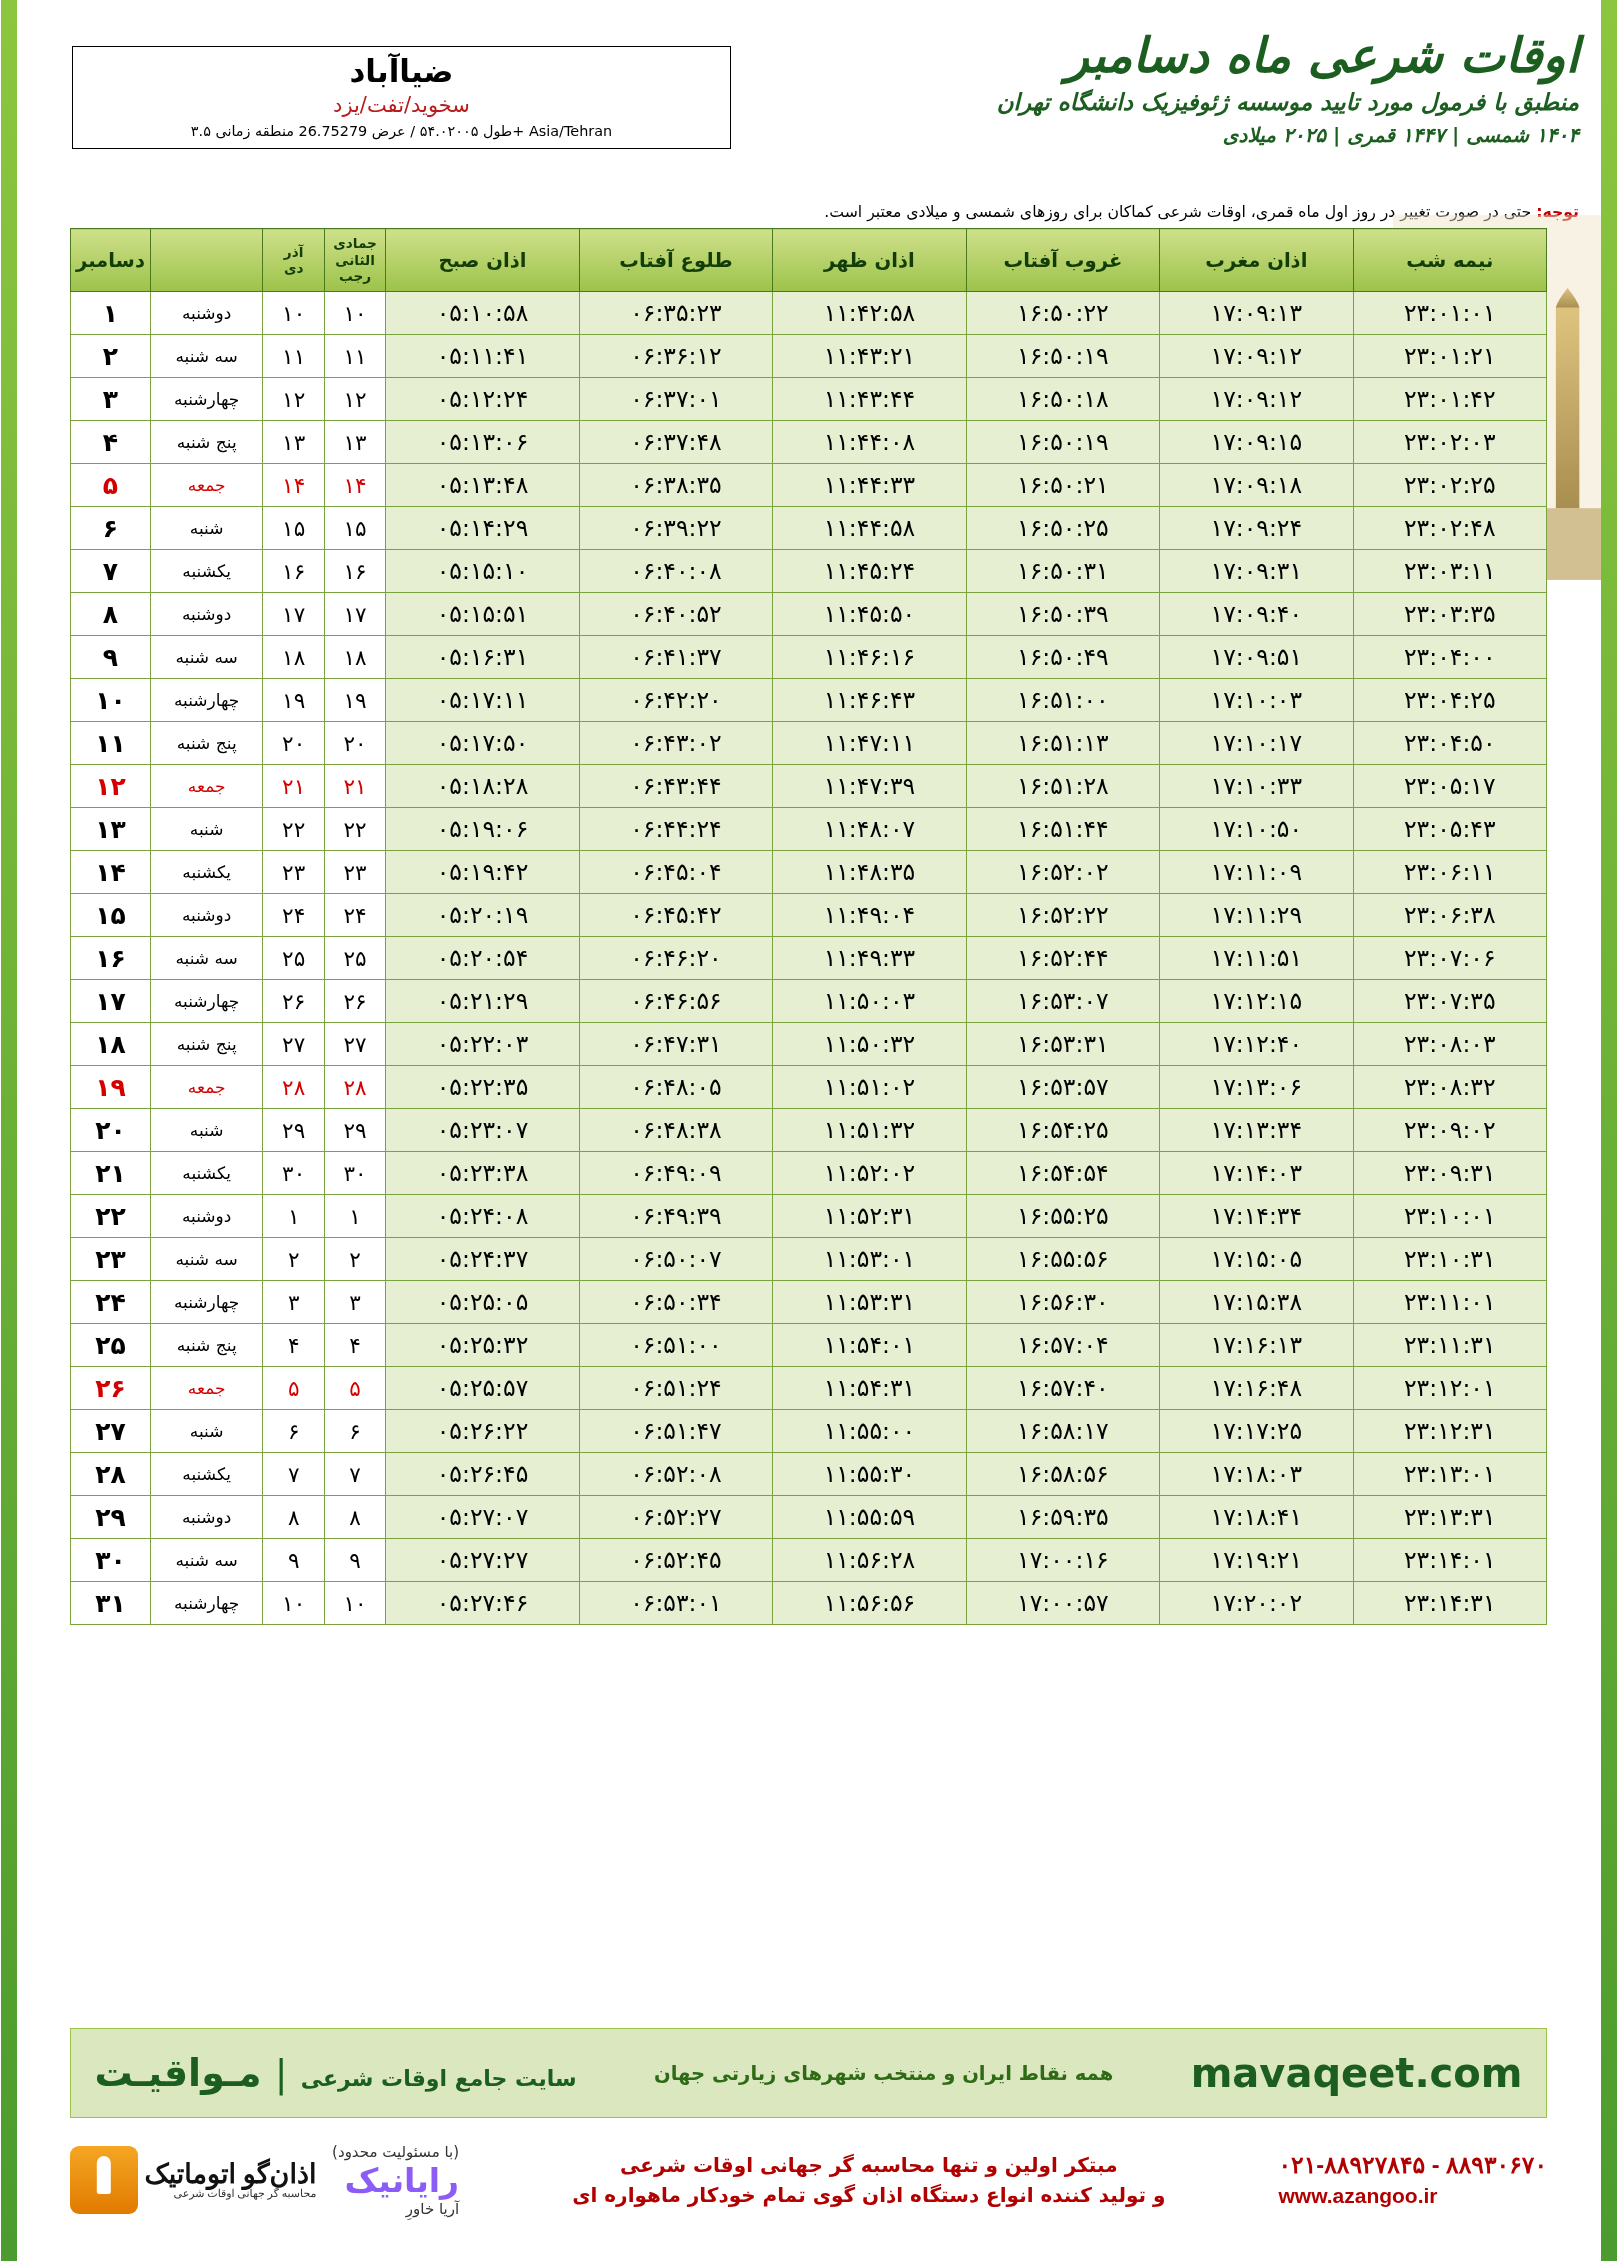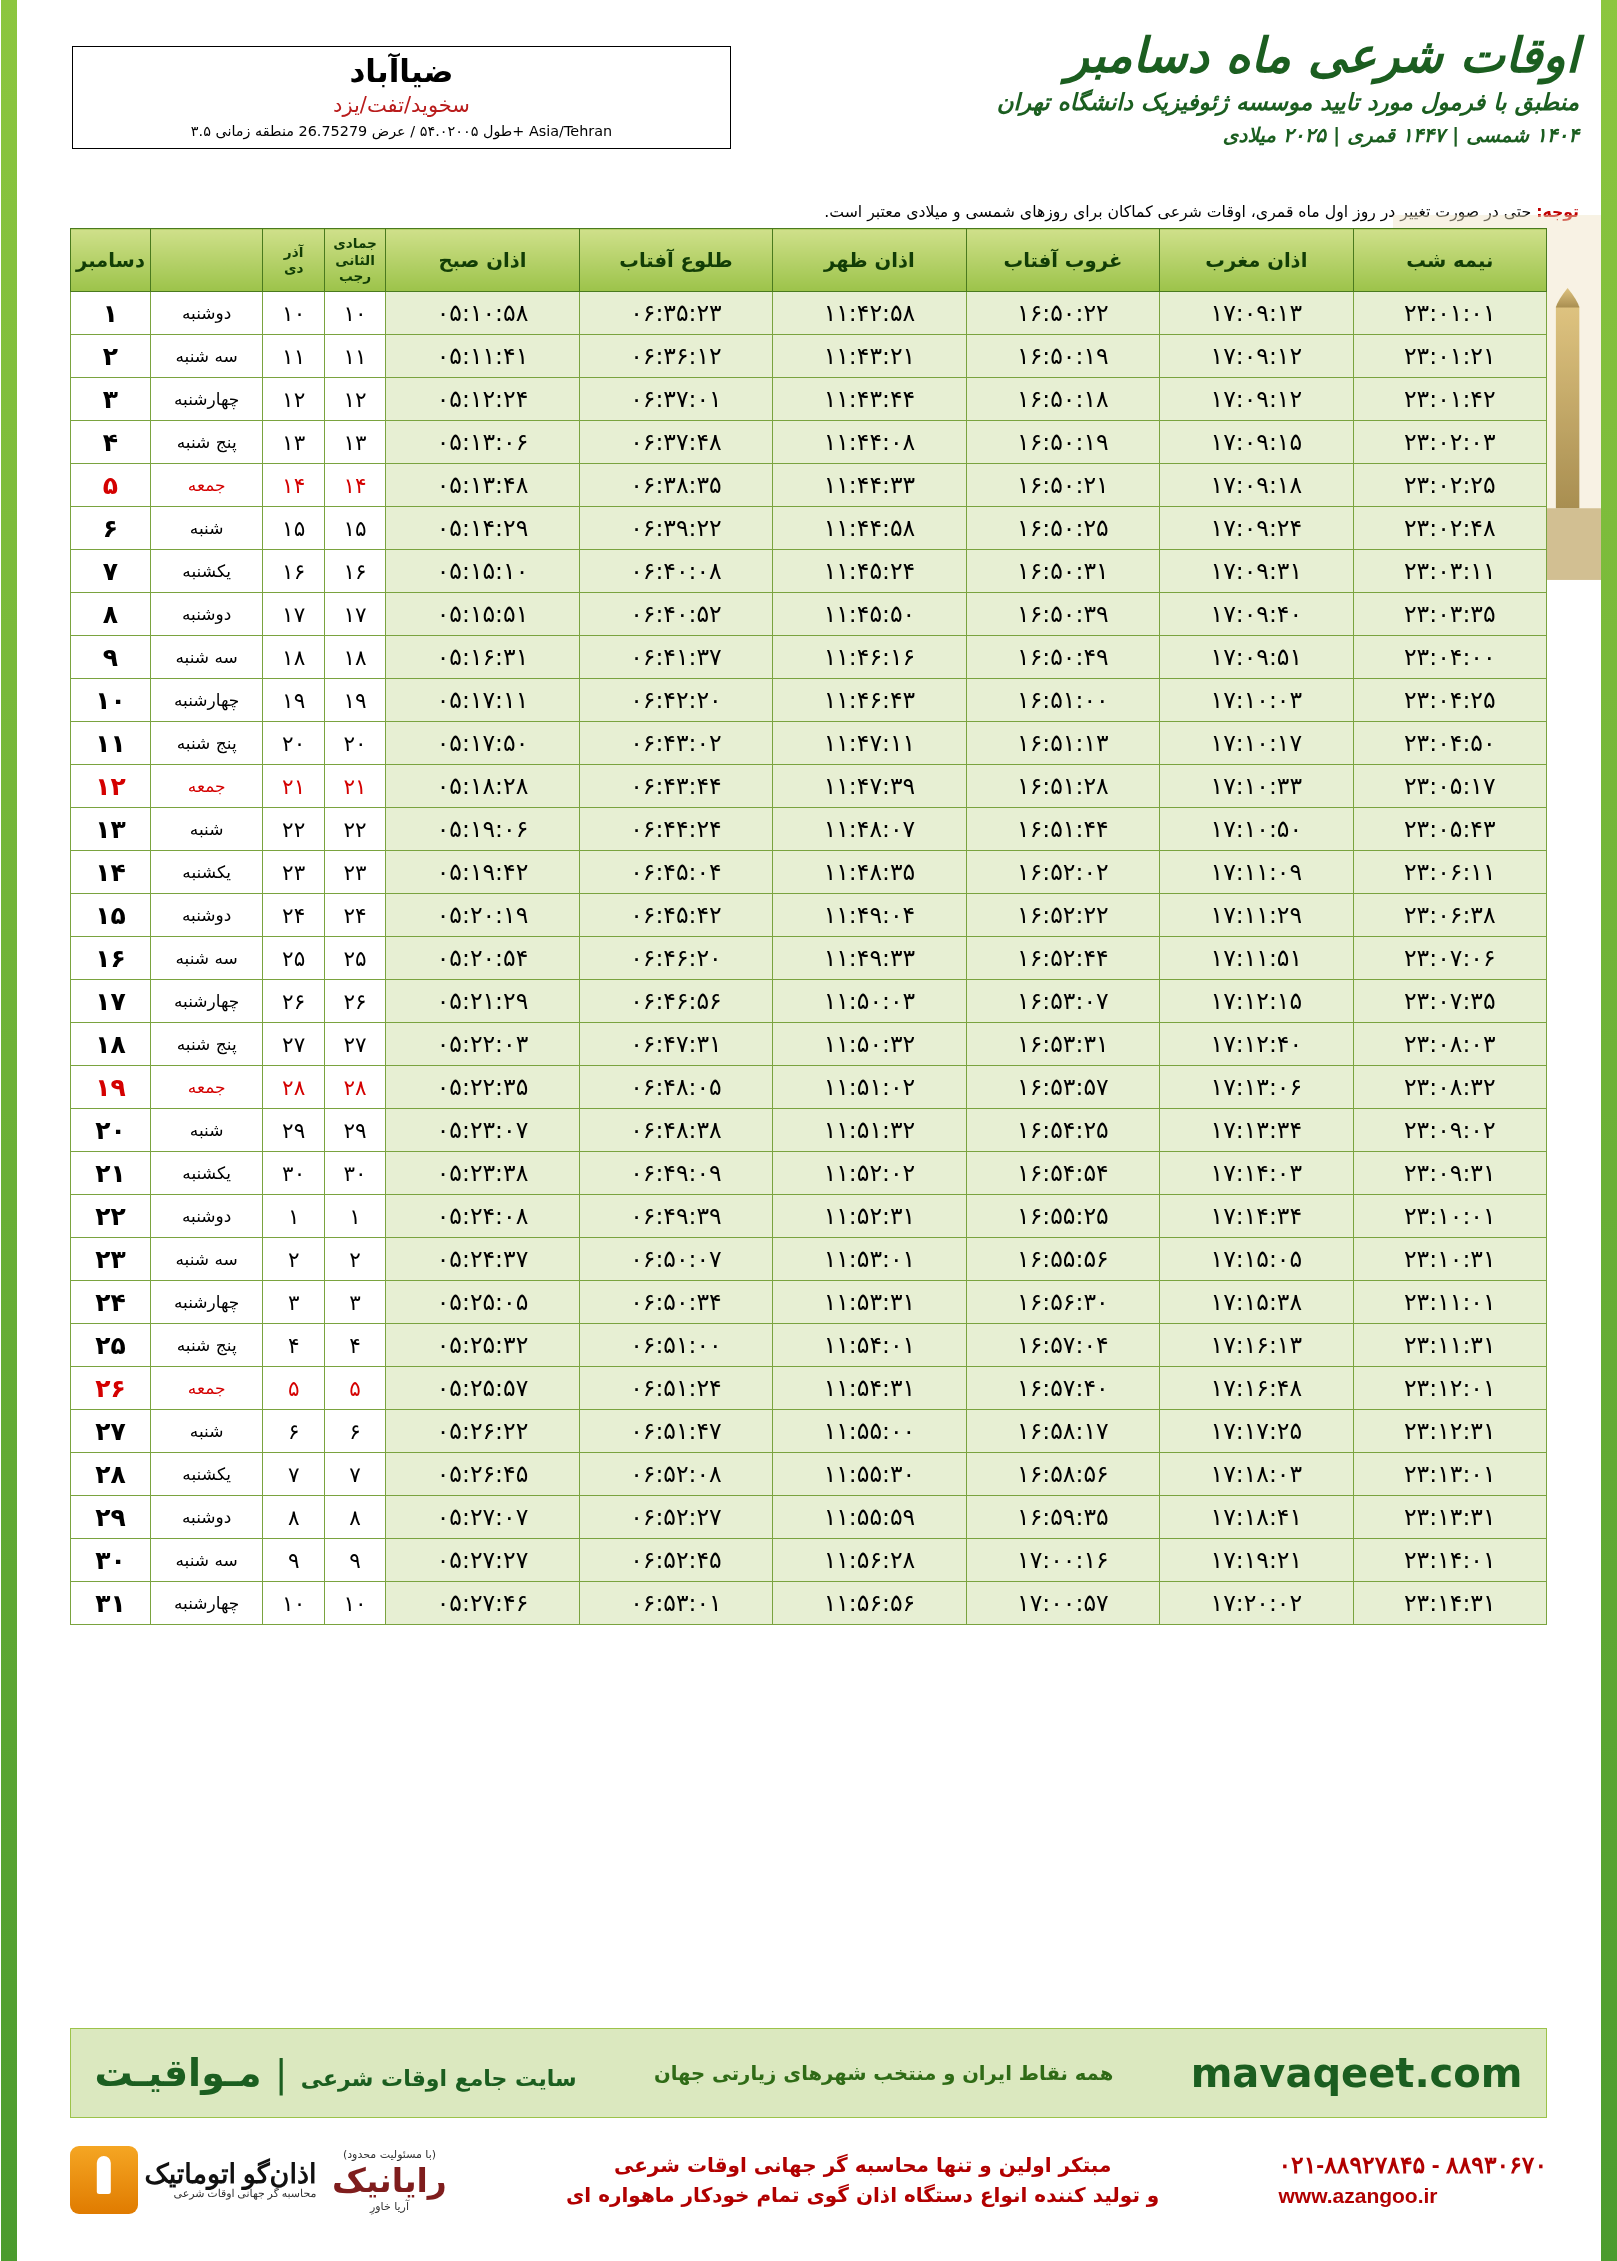--- a/index.html
+++ b/index.html
@@ -69,22 +69,22 @@
   .brand-fa{font-size:38px;font-weight:bold;color:#1b5e20;}
   .brand-fa .sep{color:#1b5e20;font-weight:normal;}
   .brand-mid{font-size:19.6px;font-weight:bold;color:#2f6b16;}
   .brand-url{font-size:40px;font-weight:bold;color:#1b5e20;font-family:"DejaVu Sans","Liberation Sans",sans-serif;direction:ltr;}
 
   .footer-bottom{position:absolute;left:70px;top:2131px;width:1477px;height:98px;display:flex;align-items:center;justify-content:space-between;}
   .fb-left{direction:ltr;text-align:left;font-size:23.5px;font-weight:bold;color:#b10000;line-height:1.35;font-family:Liberation Sans, sans-serif;}
   .fb-left .url{font-size:21px;}
   .fb-center{text-align:center;font-size:20px;font-weight:bold;color:#b10000;line-height:1.5;}
   .fb-right{display:flex;align-items:center;gap:15.7px;}
-  .logo-rayanik{font-size:33px;font-weight:bold;color:#7f1d1d;margin-top:36px;}
-  .logo-sub{font-size:11px;color:#333;display:block;text-align:center;}
+  .logo-rayanik{font-size:33px;font-weight:bold;color:#8b5cf6;margin-top:36px;}
+  .logo-sub{font-size:15px;color:#333;display:block;text-align:right;}
   .logo-azan{display:flex;align-items:center;gap:6.5px;}
   .azan-box{width:68px;height:68px;background:linear-gradient(to bottom,#f5a623,#e07b00);border-radius:9px;position:relative;}
   .azan-box:after{content:"";position:absolute;left:50%;top:10.4px;transform:translateX(-50%);width:14.4px;height:38px;background:#fff;border-radius:7.2px 7.2px 2.6px 2.6px;}
   .azan-text{font-size:27px;font-weight:bold;color:#111;line-height:1.05;font-family:Liberation Serif, serif;}
   .azan-text small{display:block;font-size:11px;color:#333;font-weight:normal;}
 </style>
 </head>
 <body>
 
 <div class="page">

